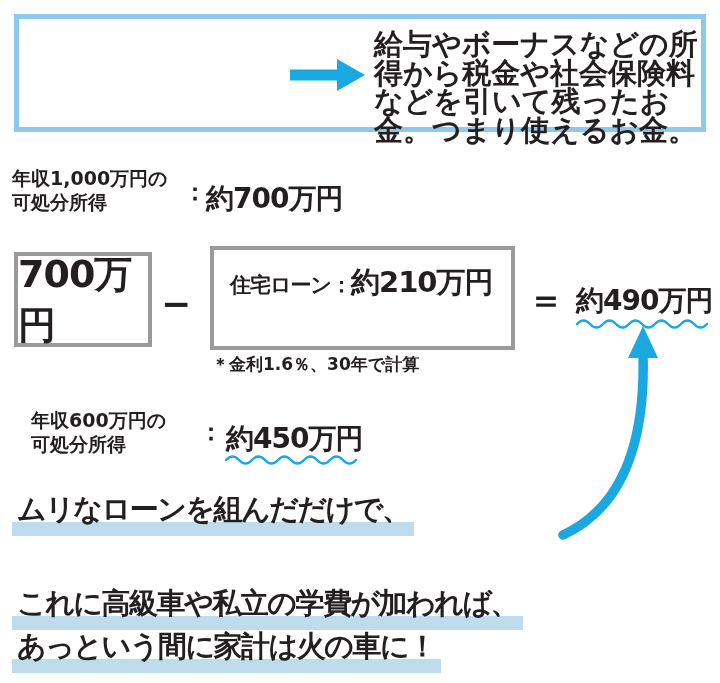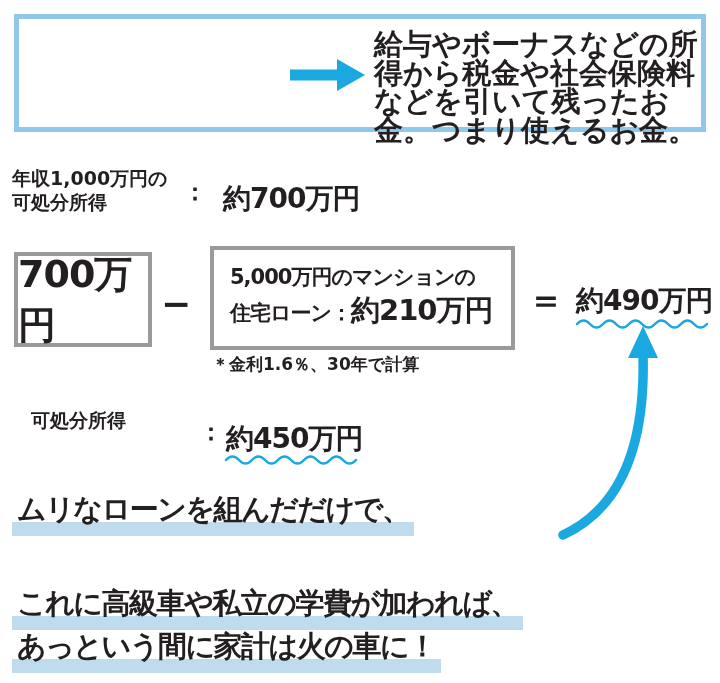--- a/index.html
+++ b/index.html
@@ -15,21 +15,21 @@
   .def-term{left:44px;top:56px;font-size:29px;font-weight:bold;letter-spacing:0px;white-space:nowrap;}
   .def-arrow{left:290px;top:57px;}
   .def-desc{left:374px;top:30px;width:326px;font-size:29px;line-height:28.5px;font-weight:600;}
 
   
   .inc-label{font-size:19px;line-height:24px;font-weight:600;white-space:nowrap;}
   .inc-colon{font-size:24px;font-weight:600;}
   .inc-value{font-size:28px;font-weight:600;letter-spacing:-1px;white-space:nowrap;}
   .inc1-label{left:12px;top:166px;}
   .inc1-colon{left:183px;top:176px;}
-  .inc1-value{left:206px;top:180px;margin-left:17px;}
+  .inc1-value{left:206px;top:180px;}
   .inc2-label{left:31px;top:408px;}
   .inc2-colon{left:199px;top:416px;}
   .inc2-value{left:226px;top:420px;}
 
   
   .gbox{border:4px solid #9A9A9A;box-sizing:border-box;background:#fff;}
   .box1{left:14px;top:252px;width:138px;height:95px;display:flex;align-items:center;justify-content:center;
     font-size:38px;font-weight:600;letter-spacing:-1px;}
   .minus{left:161px;top:283px;font-size:36px;font-weight:bold;}
   .box2{left:210px;top:246px;width:305px;height:104px;padding:13px 0 0 16px;}
@@ -69,33 +69,33 @@
     <div>可処分所得</div>
   </div>
   <div class="abs inc-colon inc1-colon">：</div>
   <div class="abs inc-value inc1-value">約700万円</div>
 
   <div class="abs gbox box1">
     <span>700万円</span>
   </div>
   <div class="abs minus">−</div>
   <div class="abs gbox box2">
-    <div class="box2-l1">5,000万円のマンションの</div>
     <div class="box2-l2">
       <span class="box2-label">住宅ローン：</span><span class="box2-value">約210万円</span>
     </div>
   </div>
   <div class="abs note">＊金利1.6％、30年で計算</div>
   <div class="abs equals">＝</div>
   <div class="abs result">約490万円</div>
   <svg class="abs wavy1" width="140" height="12" viewBox="0 0 140 12">
     <path d="M3 7 q6.5 -7 13 0 t13 0 t13 0 t13 0 t13 0 t13 0 t13 0 t13 0 t13 0 t13 0" fill="none" stroke="#1AA8E0" stroke-width="2.4" stroke-linecap="round"></path>
   </svg>
 
   <div class="abs inc-label inc2-label">
+    <div>年収600万円の</div>
     <div>可処分所得</div>
   </div>
   <div class="abs inc-colon inc2-colon">：</div>
   <div class="abs inc-value inc2-value">約450万円</div>
   <svg class="abs wavy2" width="145" height="12" viewBox="0 0 145 12">
     <path d="M3 7 q6.5 -7 13 0 t13 0 t13 0 t13 0 t13 0 t13 0 t13 0 t13 0 t13 0 t13 0" fill="none" stroke="#1AA8E0" stroke-width="2.4" stroke-linecap="round"></path>
   </svg>
 
   <svg class="abs curve-arrow" width="122" height="218" viewBox="0 0 122 218">
     <path d="M 18 211 Q 102 172 98 30" fill="none" stroke="#1AA8E0" stroke-width="9.5" stroke-linecap="round"></path>

